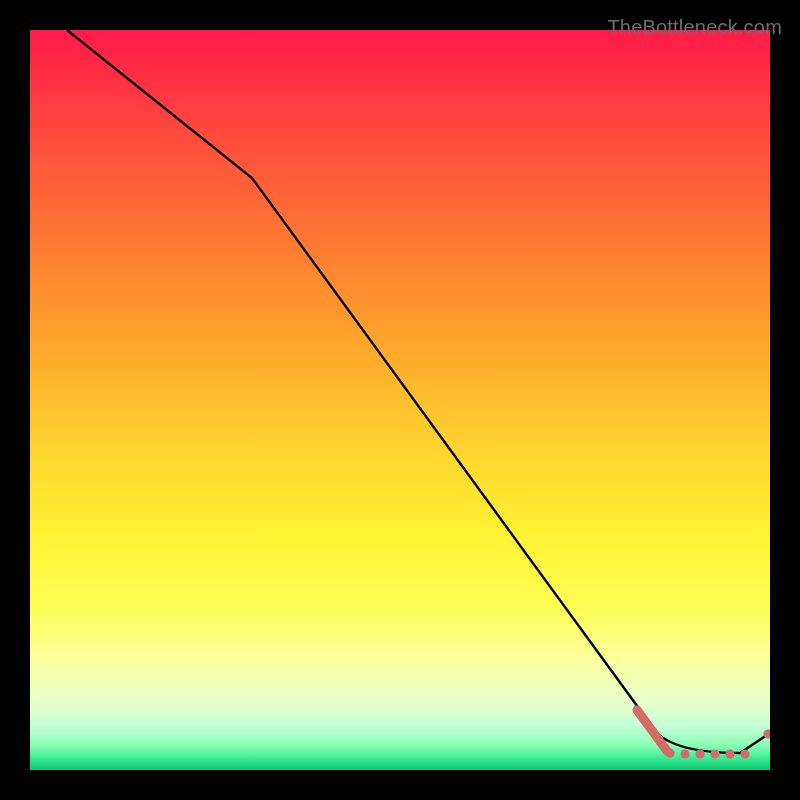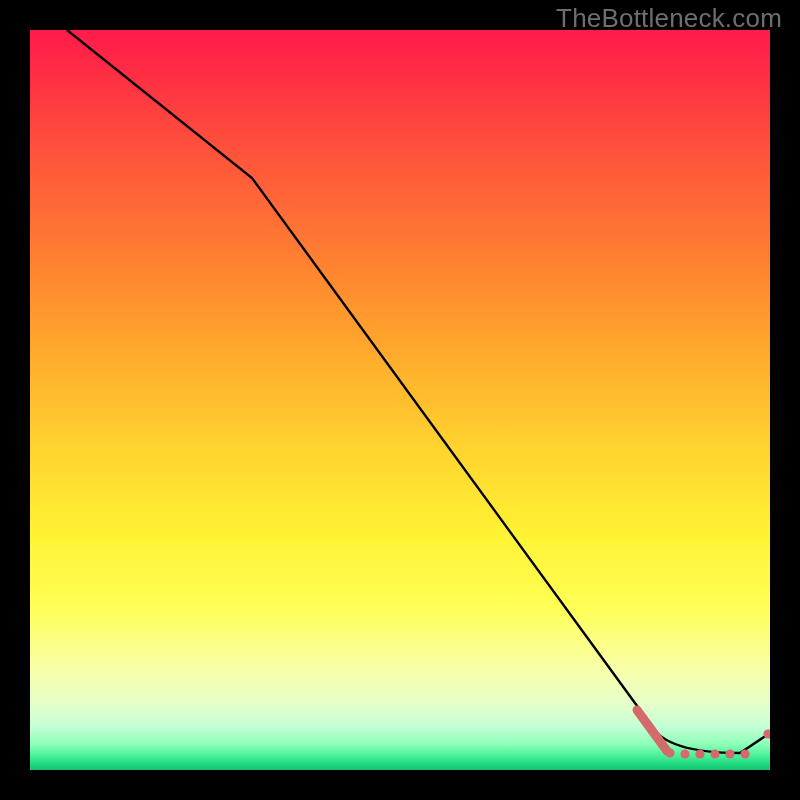--- a/index.html
+++ b/index.html
@@ -12,24 +12,24 @@
     overflow: hidden;
   }
   .outer {
     position: relative;
     width: 800px;
     height: 800px;
     background: #000;
   }
   .watermark {
     position: absolute;
-    top: 3px;
+    top: 16px;
     right: 18px;
     color: #6e6e6e;
-    font-size: 26px;
+    font-size: 20px;
     font-weight: 500;
     letter-spacing: 0.2px;
     z-index: 3;
   }
   .plot-frame {
     position: absolute;
     left: 30px;
     top: 30px;
     width: 740px;
     height: 740px;

